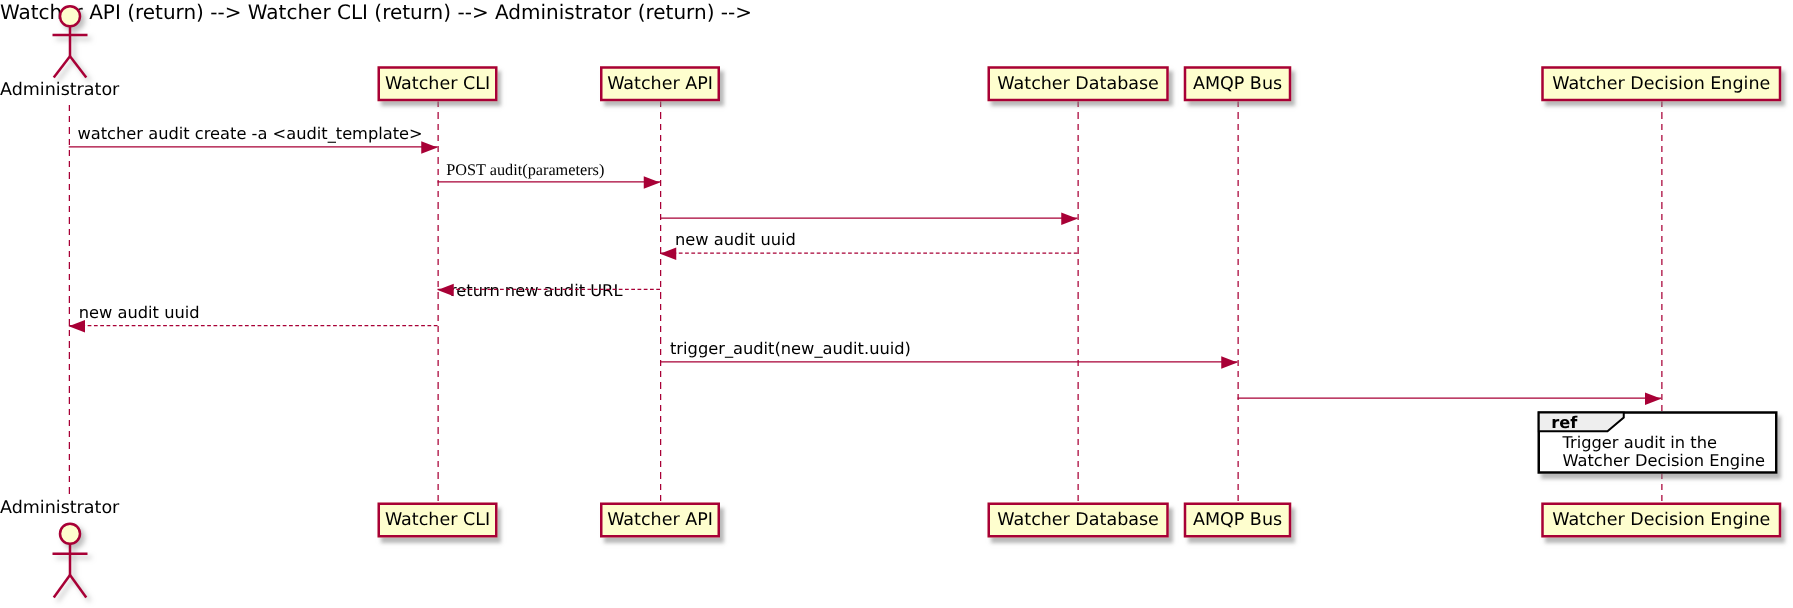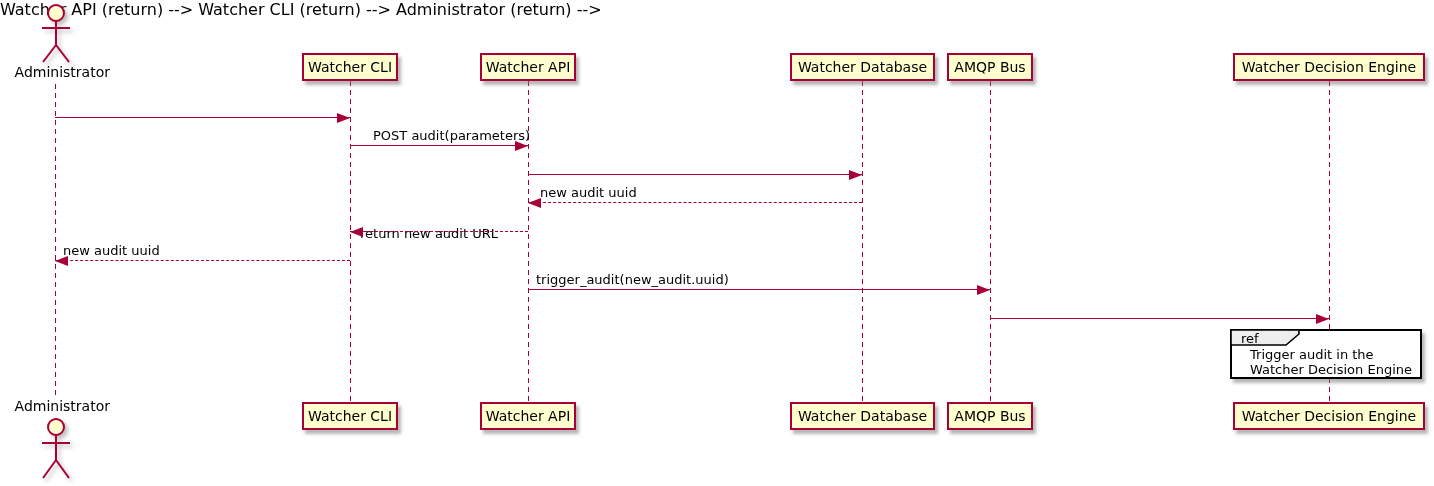--- a/index.html
+++ b/index.html
@@ -13,21 +13,21 @@
     background:repeating-linear-gradient(180deg,#A80036 0px,#A80036 5px,transparent 5px,transparent 9px);
   }
   .pbox {
     position:absolute; height:28px; box-sizing:border-box;
     background:#FEFECE; border:2px solid #A80036;
     box-shadow:3px 4px 3px rgba(125,125,125,0.55);
     display:flex; align-items:center; justify-content:center;
     font-size:14px; white-space:nowrap;
   }
   .actor-label {
-    position:absolute; width:110px; text-align:right;
+    position:absolute; width:110px; text-align:left;
     font-size:14px; white-space:nowrap;
   }
   .actor-svg { position:absolute; filter:drop-shadow(3px 3px 2px rgba(125,125,125,0.5)); }
   .msg-label { position:absolute; font-size:13px; line-height:14px; white-space:nowrap; }
   .mline { position:absolute; height:0; }
   .mline.solid  { border-top:1.5px solid #A80036; }
   .mline.dashed { border-top:1.5px dashed #A80036; }
   .head-r {
     position:absolute; width:0; height:0;
     border-top:5px solid transparent; border-bottom:5px solid transparent;
@@ -38,21 +38,21 @@
     border-top:5px solid transparent; border-bottom:5px solid transparent;
     border-right:13px solid #A80036;
   }
   .ref-box {
     position:absolute; left:1230px; top:329px; width:192px; height:50px;
     box-sizing:border-box; background:#ffffff; border:2px solid #000000;
     box-shadow:3px 4px 3px rgba(125,125,125,0.55);
   }
   .ref-header { position:absolute; left:-2px; top:-2px; }
   .ref-keyword {
-    position:absolute; left:9px; top:0px; font-size:13px; font-weight:normal; line-height:16px;
+    position:absolute; left:9px; top:0px; font-size:13px; font-weight:bold; line-height:16px;
   }
   .ref-body { position:absolute; left:18px; top:16px; font-size:13px; line-height:15px; white-space:nowrap; }
 </style>
 </head>
 <body>
 
 <div class="stage">
 
   
   <div class="lifeline" style="left:55px;  top:84px; height:314px;"></div>
@@ -90,25 +90,26 @@
   <div class="pbox" style="left:1233px; top:53px; width:192px;">Watcher Decision Engine</div>
 
   
   <div class="pbox" style="left:302px; top:402px; width:96px;">Watcher CLI</div>
   <div class="pbox" style="left:480px; top:402px; width:96px;">Watcher API</div>
   <div class="pbox" style="left:790px; top:402px; width:145px;">Watcher Database</div>
   <div class="pbox" style="left:947px; top:402px; width:86px;">AMQP Bus</div>
   <div class="pbox" style="left:1233px; top:402px; width:192px;">Watcher Decision Engine</div>
 
   
+  <div class="msg-label" style="left:62px; top:101px;">watcher audit create -a &lt;audit_template&gt;</div>
   <div class="mline solid" style="left:55px; top:117px; width:295px;"></div>
   <div class="head-r" style="left:337px; top:113px;"></div>
 
   
-  <div class="msg-label" style="left:373px; top:129px;">POST audit(parameters)</div>
+  <div class="msg-label" style="left:357px; top:129px;font-family:Liberation Serif, serif;">POST audit(parameters)</div>
   <div class="mline solid" style="left:350px; top:145px; width:178px;"></div>
   <div class="head-r" style="left:515px; top:141px;"></div>
 
   
   <div class="mline solid" style="left:528px; top:174px; width:334px;"></div>
   <div class="head-r" style="left:849px; top:170px;"></div>
 
    Watcher API (return) --&gt;
   <div class="msg-label" style="left:540px; top:186px;">new audit uuid</div>
   <div class="mline dashed" style="left:528px; top:202px; width:334px;"></div>

